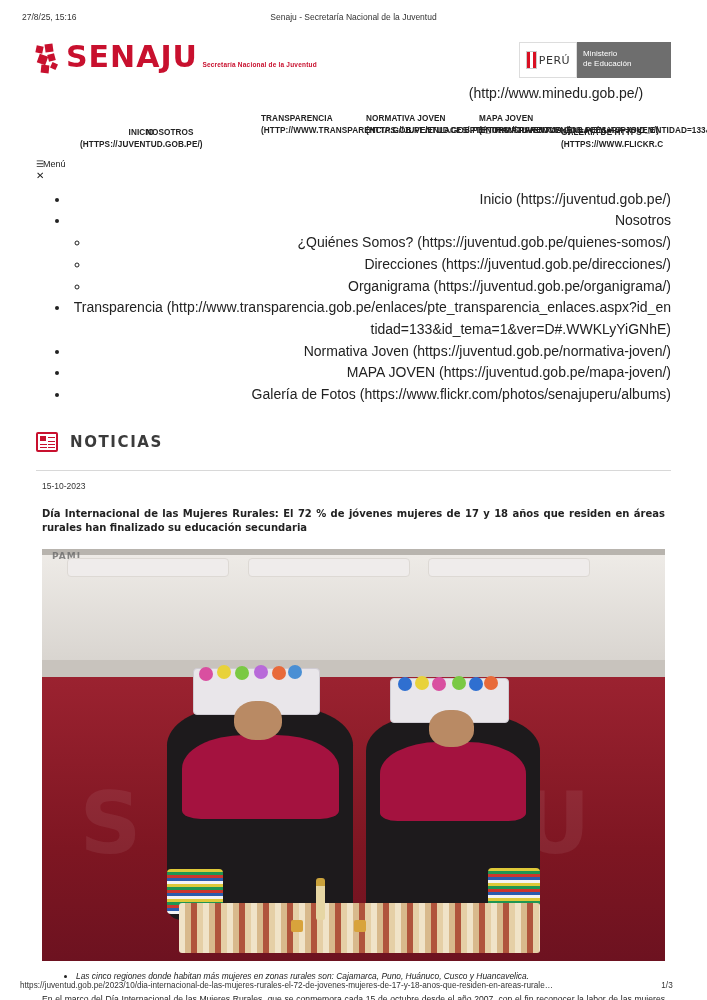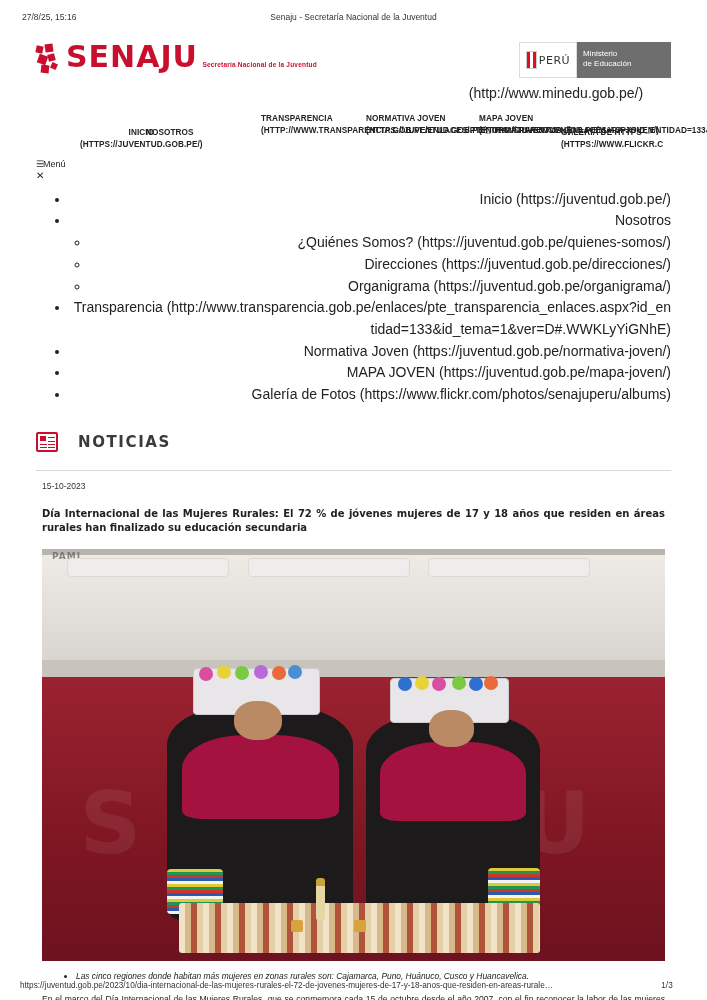--- a/index.html
+++ b/index.html
@@ -197,21 +197,21 @@
     margin: 0;
     padding-left: 20px;
     list-style-type: circle;
   }
   ul.menu-list .break { word-break: break-all; }
 
   
   .noticias {
     display: flex;
     align-items: center;
-    gap: 20px;
+    gap: 12px;
     margin-top: 26px;
   }
   .noticias-icon {
     width: 22px;
     height: 20px;
     border: 2px solid #c8102e;
     border-radius: 2px;
     position: relative;
     flex: none;
   }

